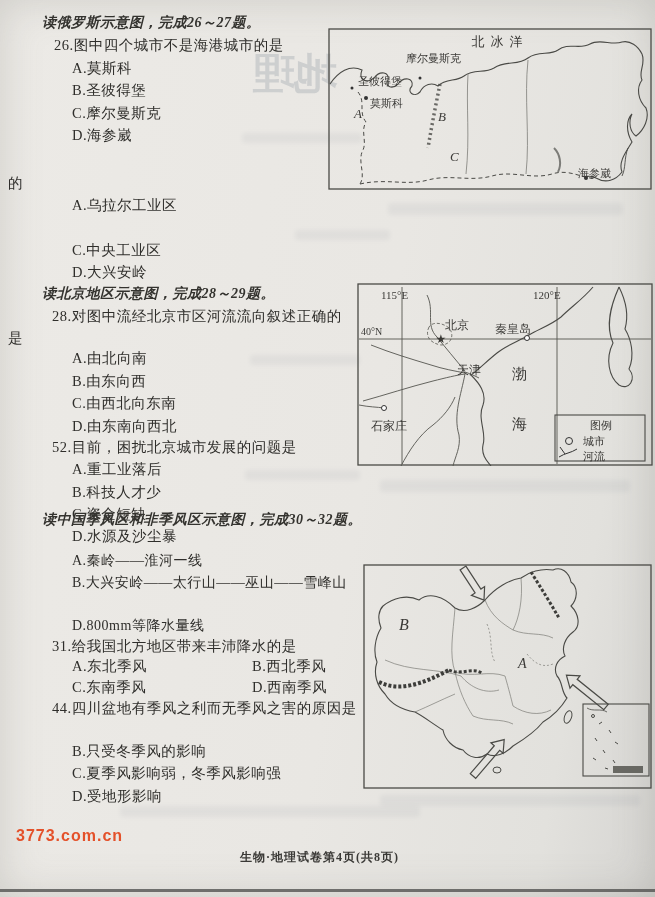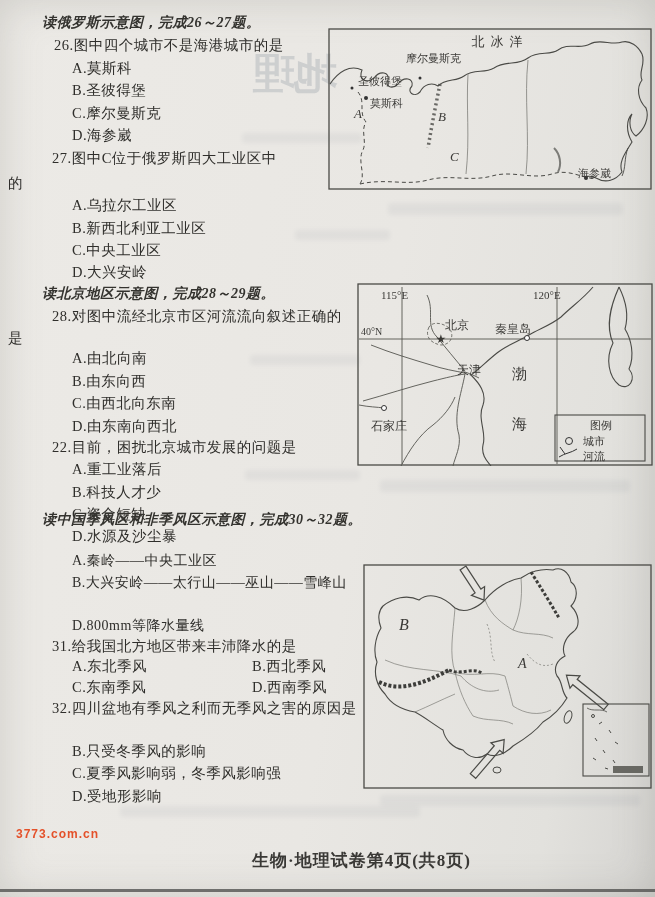--- a/index.html
+++ b/index.html
@@ -13,27 +13,27 @@
   .stem{font-weight:500;}
   .wrapchar{left:8px;}
   .mapbox{position:absolute;}
   .mapbox svg{display:block;}
   svg text{font-family:"Liberation Serif","DejaVu Serif",serif;fill:#3a3936;}
   .bleed-big{position:absolute;left:252px;top:46px;font-size:42px;font-weight:bold;
         color:#8e96a1;opacity:.30;transform:scaleX(-1);filter:blur(.6px);
         font-family:"Liberation Serif",serif;}
   .smudge{position:absolute;background:#6f7583;opacity:.08;filter:blur(2px);border-radius:4px;
         pointer-events:none;}
-  #footer{position:absolute;left:240px;top:849px;font-size:17px;font-weight:bold;
-        color:#3a3936;letter-spacing:1px;margin-left:12px;}
+  #footer{position:absolute;left:240px;top:849px;font-size:12px;font-weight:bold;
+        color:#3a3936;letter-spacing:1px;}
   #watermark{position:absolute;left:16px;top:829px;text-align:center;}
   #wm-name{font-size:28px;font-weight:bold;font-style:italic;color:#2e6fc0;
         letter-spacing:1px;font-family:"Liberation Sans","DejaVu Sans",sans-serif;
         text-shadow:1px 1px 0 #b9cbe6;}
-  #wm-url{font-size:12px;font-weight:bold;color:#e4512a;
+  #wm-url{font-size:16px;font-weight:bold;color:#e4512a;
         font-family:"Liberation Sans","DejaVu Sans",sans-serif;letter-spacing:1px;margin-top:-2px;}
   #scan-edge{position:absolute;left:0;top:889px;width:655px;height:3px;background:#4a4a48;opacity:.75;}
 </style>
 </head>
 <body>
 
 <div id="page">
 
   <div class="bleed-big">地理</div>
   <div class="smudge" style="left:242px;top:133px;width:120px;height:10px"></div>
@@ -44,50 +44,48 @@
   <div class="smudge" style="left:380px;top:480px;width:250px;height:12px"></div>
   <div class="smudge" style="left:120px;top:806px;width:300px;height:11px"></div>
   <div class="smudge" style="left:380px;top:795px;width:260px;height:11px"></div>
 
   <div class="line intro" style="left:42px;top:14px">读俄罗斯示意图，完成26～27题。</div>
   <div class="line stem" style="left:54px;top:36px">26.图中四个城市不是海港城市的是</div>
   <div class="line" style="left:72px;top:59px">A.莫斯科</div>
   <div class="line" style="left:72px;top:81px">B.圣彼得堡</div>
   <div class="line" style="left:72px;top:104px">C.摩尔曼斯克</div>
   <div class="line" style="left:72px;top:126px">D.海参崴</div>
-  <div class="line stem" style="left:52px;top:149px">27.图中C位于俄罗斯四大工业区中</div>
   <div class="line wrapchar" style="top:174px">的</div>
   <div class="line" style="left:72px;top:196px">A.乌拉尔工业区</div>
-  <div class="line" style="left:72px;top:219px">B.新西北利亚工业区</div>
   <div class="line" style="left:72px;top:241px">C.中央工业区</div>
   <div class="line" style="left:72px;top:263px">D.大兴安岭</div>
 
   <div class="line intro" style="left:42px;top:285px">读北京地区示意图，完成28～29题。</div>
   <div class="line stem" style="left:52px;top:307px">28.对图中流经北京市区河流流向叙述正确的</div>
   <div class="line wrapchar" style="top:329px">是</div>
   <div class="line" style="left:72px;top:349px">A.由北向南</div>
   <div class="line" style="left:72px;top:372px">B.由东向西</div>
   <div class="line" style="left:72px;top:394px">C.由西北向东南</div>
   <div class="line" style="left:72px;top:417px">D.由东南向西北</div>
-  <div class="line stem" style="left:52px;top:438px">22.目前，困扰北京城市发展的问题是</div>
+  <div class="line stem" style="left:52px;top:438px">52.目前，困扰北京城市发展的问题是</div>
   <div class="line" style="left:72px;top:460px">A.重工业落后</div>
   <div class="line" style="left:72px;top:483px">B.科技人才少</div>
   <div class="line" style="left:72px;top:505px">C.资金短缺</div>
   <div class="line" style="left:72px;top:527px">D.水源及沙尘暴</div>
 
   <div class="line intro" style="left:42px;top:511px">读中国季风区和非季风区示意图，完成30～32题。</div>
-  <div class="line" style="left:72px;top:552px;font-size:14px">A.秦岭——中央工业区</div>
+  <div class="line" style="left:72px;top:552px;font-size:14px">A.秦岭——淮河一线</div>
   <div class="line" style="left:72px;top:574px;font-size:14px">B.大兴安岭——太行山——巫山——雪峰山</div>
   <div class="line" style="left:72px;top:617px;font-size:14px">D.800mm等降水量线</div>
   <div class="line stem" style="left:52px;top:637px">31.给我国北方地区带来丰沛降水的是</div>
   <div class="line" style="left:72px;top:657px">A.东北季风</div>
   <div class="line" style="left:252px;top:657px">B.西北季风</div>
   <div class="line" style="left:72px;top:678px">C.东南季风</div>
   <div class="line" style="left:252px;top:678px">D.西南季风</div>
-  <div class="line stem" style="left:52px;top:699px">32.四川盆地有季风之利而无季风之害的原因是</div>
+  <div class="line stem" style="left:52px;top:699px">44.四川盆地有季风之利而无季风之害的原因是</div>
   <div class="line" style="left:72px;top:764px">C.夏季风影响弱，冬季风影响强</div>
   <div class="line" style="left:72px;top:742px">B.只受冬季风的影响</div>
   <div class="line" style="left:72px;top:787px">D.受地形影响</div>
 
   <div class="mapbox" style="left:328px;top:28px">
     <svg width="324" height="162" viewBox="0 0 324 162">
       <rect x="1" y="1" width="322" height="160" fill="none" stroke="#4a4a46" stroke-width="1.3"></rect>
       <g fill="none" stroke="#4a4a46" stroke-width="1.1">
         <path d="M2,56 C10,44 22,36 34,42 C30,52 38,56 46,50 C52,42 62,44 60,52 C56,58 64,62 70,56 C76,48 86,50 84,58"></path>
         <path d="M84,58 C78,64 86,70 92,64 C96,56 104,54 110,58 C118,50 128,54 136,48 C146,40 156,46 166,40 C178,32 190,38 200,30 C210,22 222,28 230,22 C240,14 252,22 262,16 C272,10 284,18 294,14 C302,12 310,18 314,26"></path>

